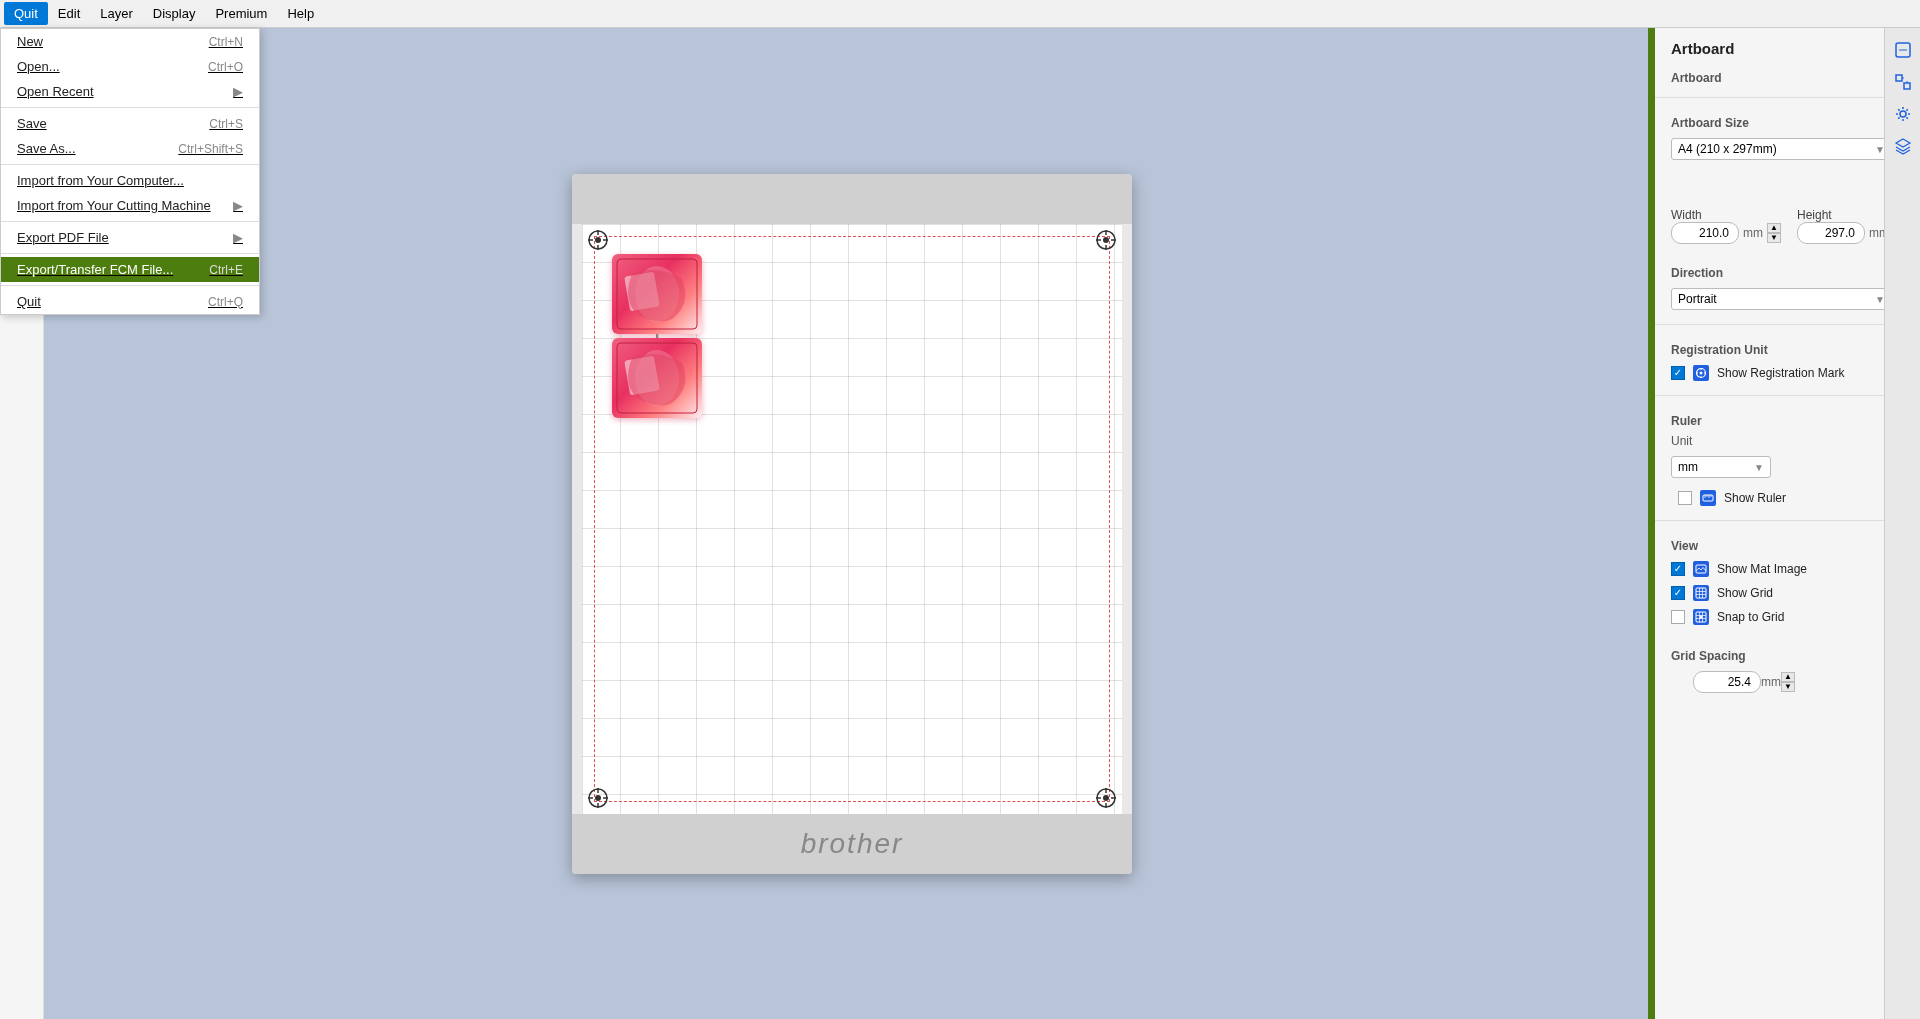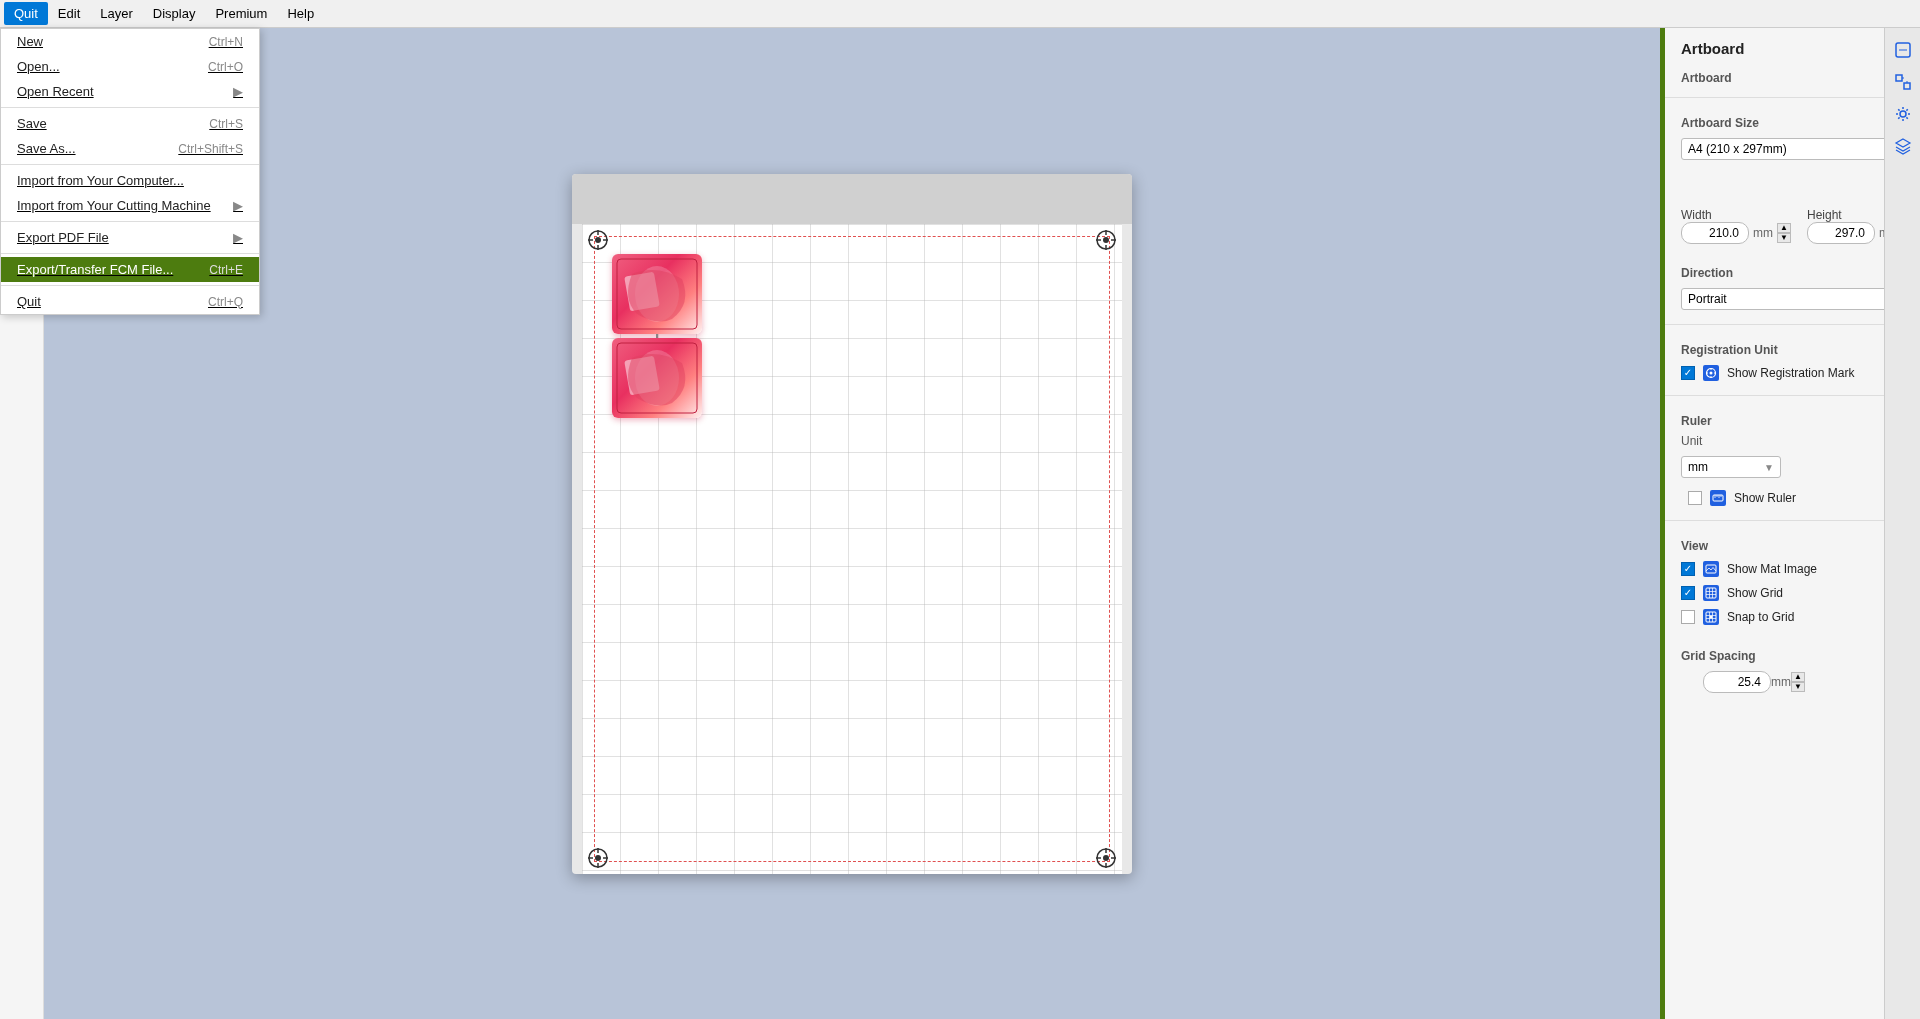--- a/index.html
+++ b/index.html
@@ -108,22 +108,22 @@
     .shape-detail {
       position: absolute; top: 20px; left: 15px; width: 30px; height: 35px;
       background: white; opacity: 0.5; border-radius: 3px; transform: rotate(-10deg);
     }
     .shape-line {
       position: absolute; left: 44px; top: 80px; width: 2px; height: 24px; background: #888;
     }
 
     
     .right-panel {
-      position: absolute; right: 0; top: 28px; width: 260px; bottom: 0;
-      background: #f5f5f5; border-left: 5px solid #4d7c0f; overflow-y: auto; padding: 0;
+      position: absolute; right: 12px; top: 28px; width: 260px; bottom: 0;
+      background: #f5f5f5; border-left: 7px solid #4d7c0f; overflow-y: auto; padding: 0;
     }
     .panel-header {
       font-size: 15px; font-weight: 600; padding: 12px 16px 4px 16px; color: #222;
     }
     .panel-section-label {
       font-size: 12px; font-weight: 600; color: #555; padding: 10px 16px 4px 16px;
       text-transform: none;
     }
     .panel-row {
       padding: 4px 16px; display: flex; align-items: center; gap: 8px;
@@ -335,20 +335,23 @@
         <div class="shape-bottom" style="margin-top: 4px;">
           <div class="shape-detail"></div>
           <svg style="position:absolute;top:0;left:0;width:100%;height:100%" viewBox="0 0 90 80" fill="none">
             <rect x="5" y="5" width="80" height="70" rx="4" fill="none" stroke="#c02040" stroke-width="1"></rect>
             <ellipse cx="45" cy="40" rx="22" ry="28" fill="#fff" opacity="0.2"></ellipse>
             <path d="M20 20 Q45 10 70 25 Q80 50 60 65 Q45 72 25 60 Q10 45 20 20Z" fill="#e04060" opacity="0.5"></path>
           </svg>
         </div>
       </div>
     </div>
+    <div class="mat-footer">
+      <span class="mat-footer-brand">brother</span>
+    </div>
   </div>
 </div>
 
 <div class="right-panel">
   <div class="panel-header">Artboard</div>
 
   <div class="panel-section-label">Artboard</div>
 
   <div class="panel-divider"></div>
 

